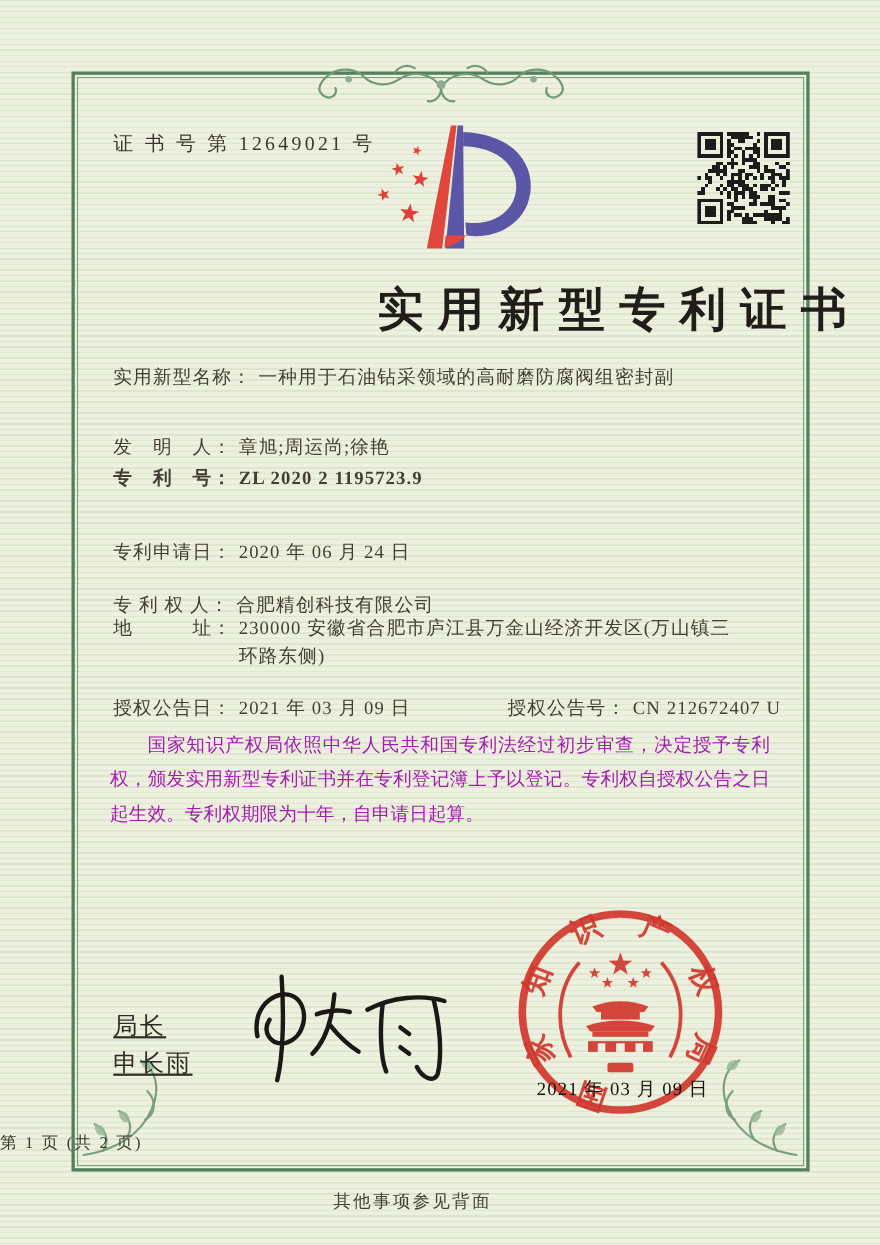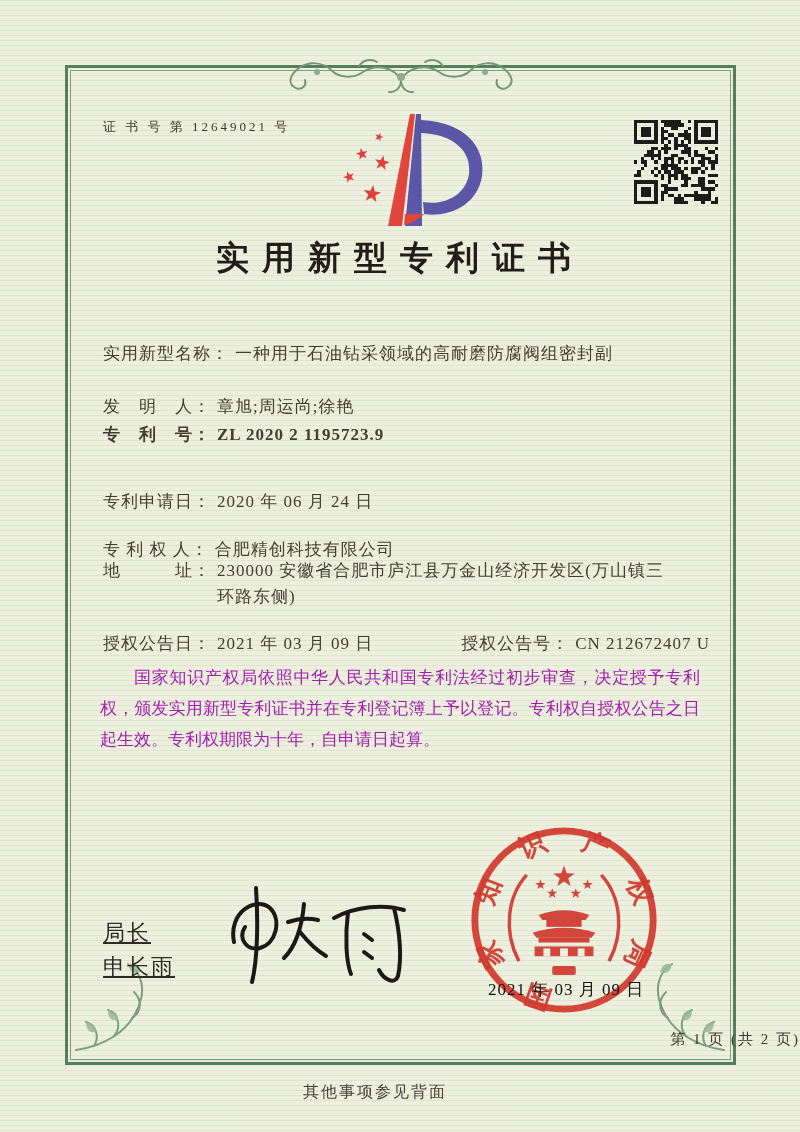--- a/index.html
+++ b/index.html
@@ -14,36 +14,36 @@
   }
   .abs{position:absolute;}
   
   .frame{
     position:absolute;left:65px;top:65px;width:665px;height:994px;
     border:3px solid #557e5c;
   }
   .frame::after{
     content:"";position:absolute;inset:2px;border:1px solid #7d9f81;
   }
-  .cert-no{left:103px;top:118px;font-size:13px;letter-spacing:3px;color:#3c382f;}
+  .cert-no{left:103px;top:118px;font-size:18px;letter-spacing:3px;color:#3c382f;}
   .title{
-    left:0;right:0;top:236px;text-align:center;margin:0;
-    font-size:33px;font-weight:600;letter-spacing:13px;color:#211e19;
+    left:0;right:0;top:236px;text-align:right;margin:17px;
+    font-size:42px;font-weight:600;letter-spacing:13px;color:#211e19;
   }
   .field-row{left:103px;font-size:17px;letter-spacing:1px;color:#423e33;line-height:26px;}
   .field-row .lbl{white-space:pre;}
   .field-row .val{margin-left:6px;}
   .val-block{display:inline-block;width:460px;vertical-align:top;margin-left:6px;}
   .grant-no{margin-left:88px;}
   .paras{left:100px;top:662px;width:600px;font-size:17px;line-height:31px;
     color:#a21caf;text-align:justify;}
   .paras p{margin:0;text-indent:2em;}
   .officer{left:103px;top:916px;font-size:22px;line-height:34px;color:#2e2b24;letter-spacing:2px;text-decoration:underline;}
   .seal-date{left:488px;top:978px;font-size:17px;letter-spacing:1px;color:#16130f;z-index:3;}
-  .page-no{left:0;right:0;top:1030px;text-align:right;font-size:15px;letter-spacing:2px;color:#3c382f;}
+  .page-no{left:0;right:0;top:1030px;text-align:left;font-size:15px;letter-spacing:2px;color:#3c382f;}
   .back-note{left:0;right:0;top:1082px;text-align:center;font-size:16px;letter-spacing:2px;color:#45413a;transform:translateX(-25px);}
   svg{display:block;}
   .z1{z-index:1}.z2{z-index:2}
 </style>
 </head>
 <body>
 
 <div class="frame"></div>
 
 <svg class="abs" style="left:281px;top:50px;" width="240" height="50" viewBox="0 0 240 50">
@@ -422,21 +422,21 @@
       <rect x="14" y="24" width="1" height="1"></rect>
       <rect x="15" y="24" width="1" height="1"></rect>
       <rect x="20" y="24" width="1" height="1"></rect>
       <rect x="23" y="24" width="1" height="1"></rect>
       <rect x="24" y="24" width="1" height="1"></rect>
     </g>
   </svg>
 
 <h1 class="abs title">实用新型专利证书</h1>
 
-<div class="abs field-row" style="top:341px;">
+<div class="abs field-row" style="top:330px;">
   <span class="lbl">实用新型名称：</span><span class="val">一种用于石油钻采领域的高耐磨防腐阀组密封副</span>
 </div>
 <div class="abs field-row" style="top:394px;text-align:center;">
   <span class="lbl">发　明　人：</span><span class="val">章旭;周运尚;徐艳</span>
 </div>
 <div class="abs field-row" style="top:422px;font-weight:bold;">
   <span class="lbl">专　利　号：</span><span class="val">ZL 2020 2 1195723.9</span>
 </div>
 <div class="abs field-row" style="top:489px;">
   <span class="lbl">专利申请日：</span><span class="val">2020 年 06 月 24 日</span>

